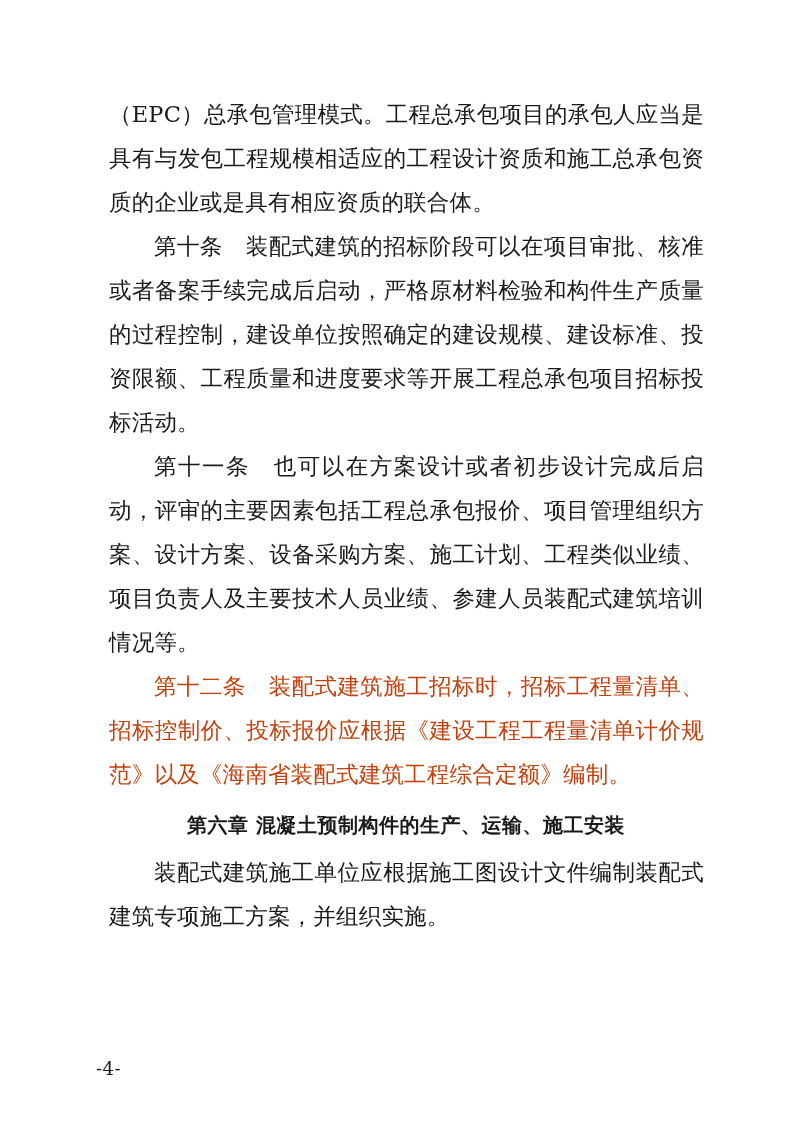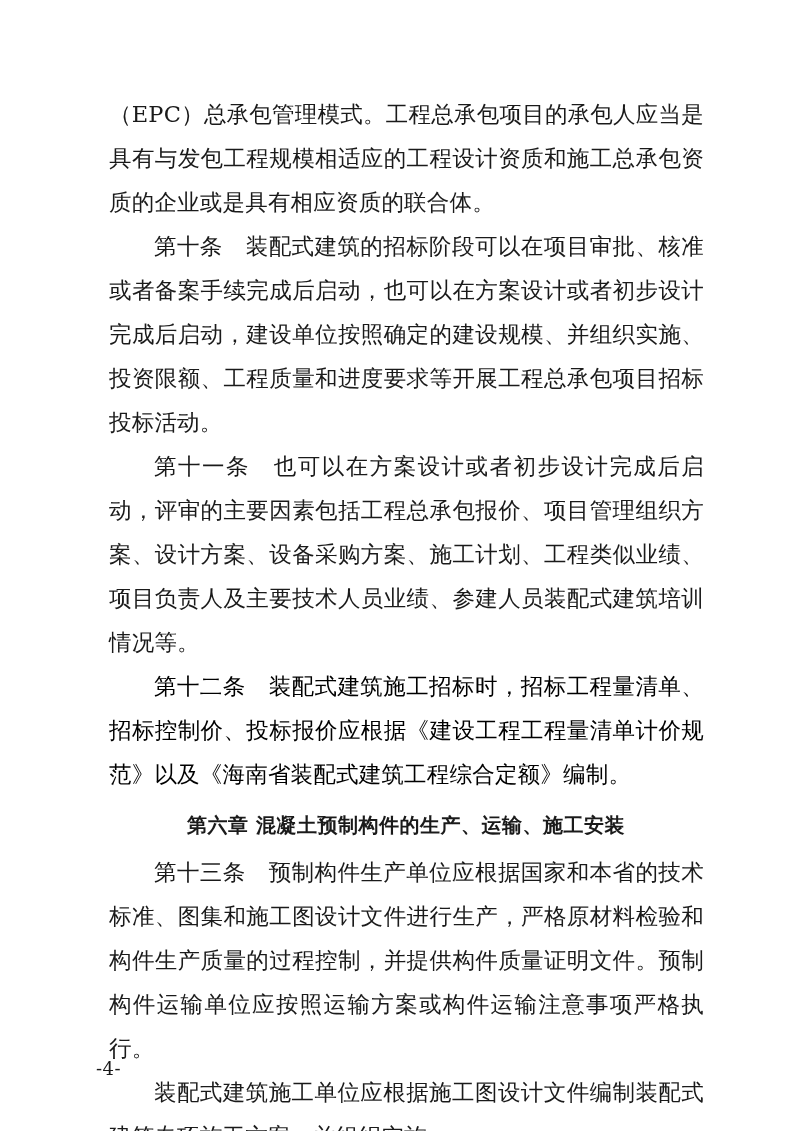--- a/index.html
+++ b/index.html
@@ -30,21 +30,21 @@
   }
   .para {
     margin: 0 0 0 1px;
     text-indent: 2em;
     white-space: pre-wrap;
   }
   .para.no-indent {
     text-indent: 0;
   }
   .para.grey {
-    color: #000000;
+    color: #c2410c;
   }
   .chapter-heading {
     margin: 6px 0 2px 0;
     font-family: "DejaVu Sans", "Liberation Sans", sans-serif;
     font-weight: bold;
     font-size: 20px;
     line-height: 46px;
     text-align: center;
     letter-spacing: 0.5px;
   }
@@ -60,28 +60,27 @@
   }
 </style>
 </head>
 <body>
 
 <div class="page">
   <div class="doc-body">
 
     <p class="para no-indent">（EPC）总承包管理模式。工程总承包项目的承包人应当是具有与发包工程规模相适应的工程设计资质和施工总承包资质的企业或是具有相应资质的联合体。</p>
 
-    <p class="para">第十条　装配式建筑的招标阶段可以在项目审批、核准或者备案手续完成后启动，也可以在方案设计或者初步设计完成后启动，建设单位按照确定的建设规模、并组织实施、投资限额、工程质量和进度要求等开展工程总承包项目招标投标活动。</p>
+    <p class="para">第十条　装配式建筑的招标阶段可以在项目审批、核准或者备案手续完成后启动，严格原材料检验和构件生产质量的过程控制，建设单位按照确定的建设规模、建设标准、投资限额、工程质量和进度要求等开展工程总承包项目招标投标活动。</p>
 
     <p class="para">第十一条　也可以在方案设计或者初步设计完成后启动，评审的主要因素包括工程总承包报价、项目管理组织方案、设计方案、设备采购方案、施工计划、工程类似业绩、项目负责人及主要技术人员业绩、参建人员装配式建筑培训情况等。</p>
 
     <p class="para grey">第十二条　装配式建筑施工招标时，招标工程量清单、招标控制价、投标报价应根据《建设工程工程量清单计价规范》以及《海南省装配式建筑工程综合定额》编制。</p>
 
     <h2 class="chapter-heading">第六章 混凝土预制构件的生产、运输、施工安装</h2>
 
-    <p class="para">第十三条　预制构件生产单位应根据国家和本省的技术标准、图集和施工图设计文件进行生产，严格原材料检验和构件生产质量的过程控制，并提供构件质量证明文件。预制构件运输单位应按照运输方案或构件运输注意事项严格执行。</p>
 
     <p class="para">装配式建筑施工单位应根据施工图设计文件编制装配式建筑专项施工方案，并组织实施。</p>
 
   </div>
 
   <div class="page-number">-4-</div>
 </div>
 
 </body></html>

